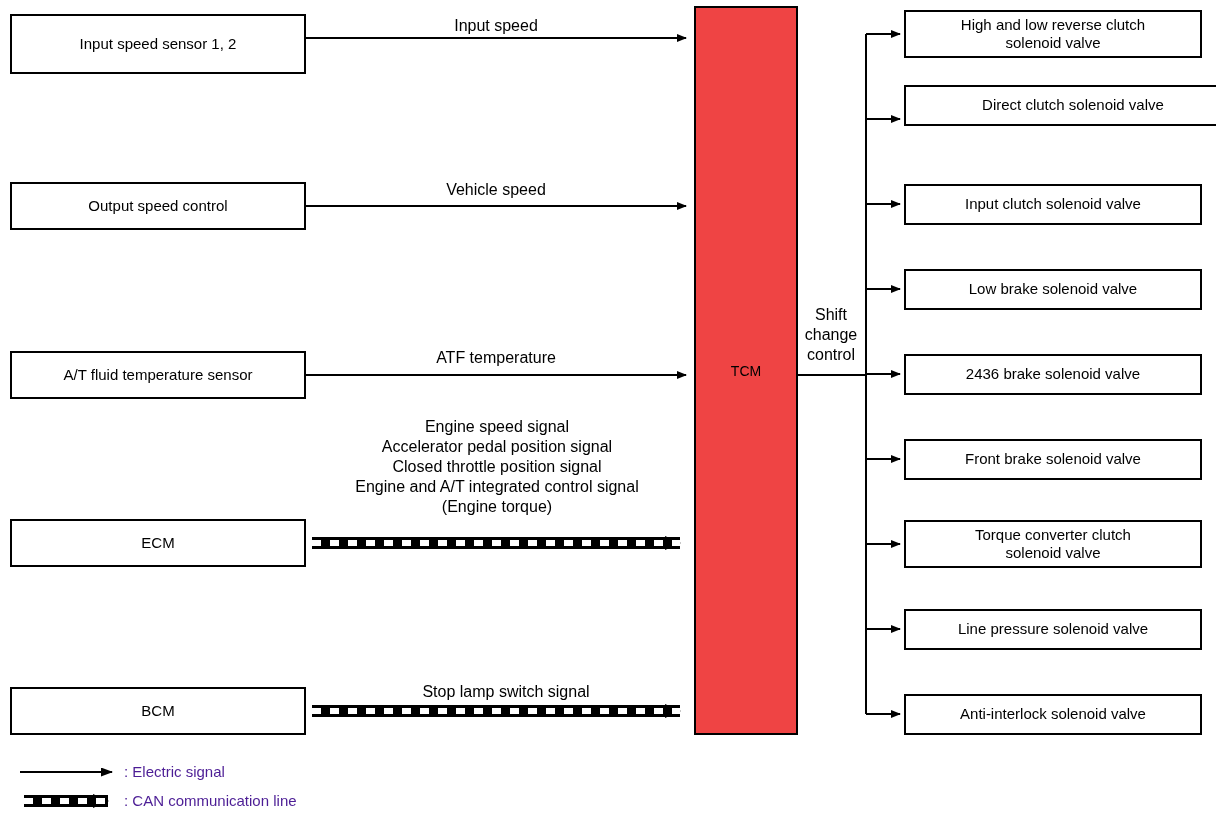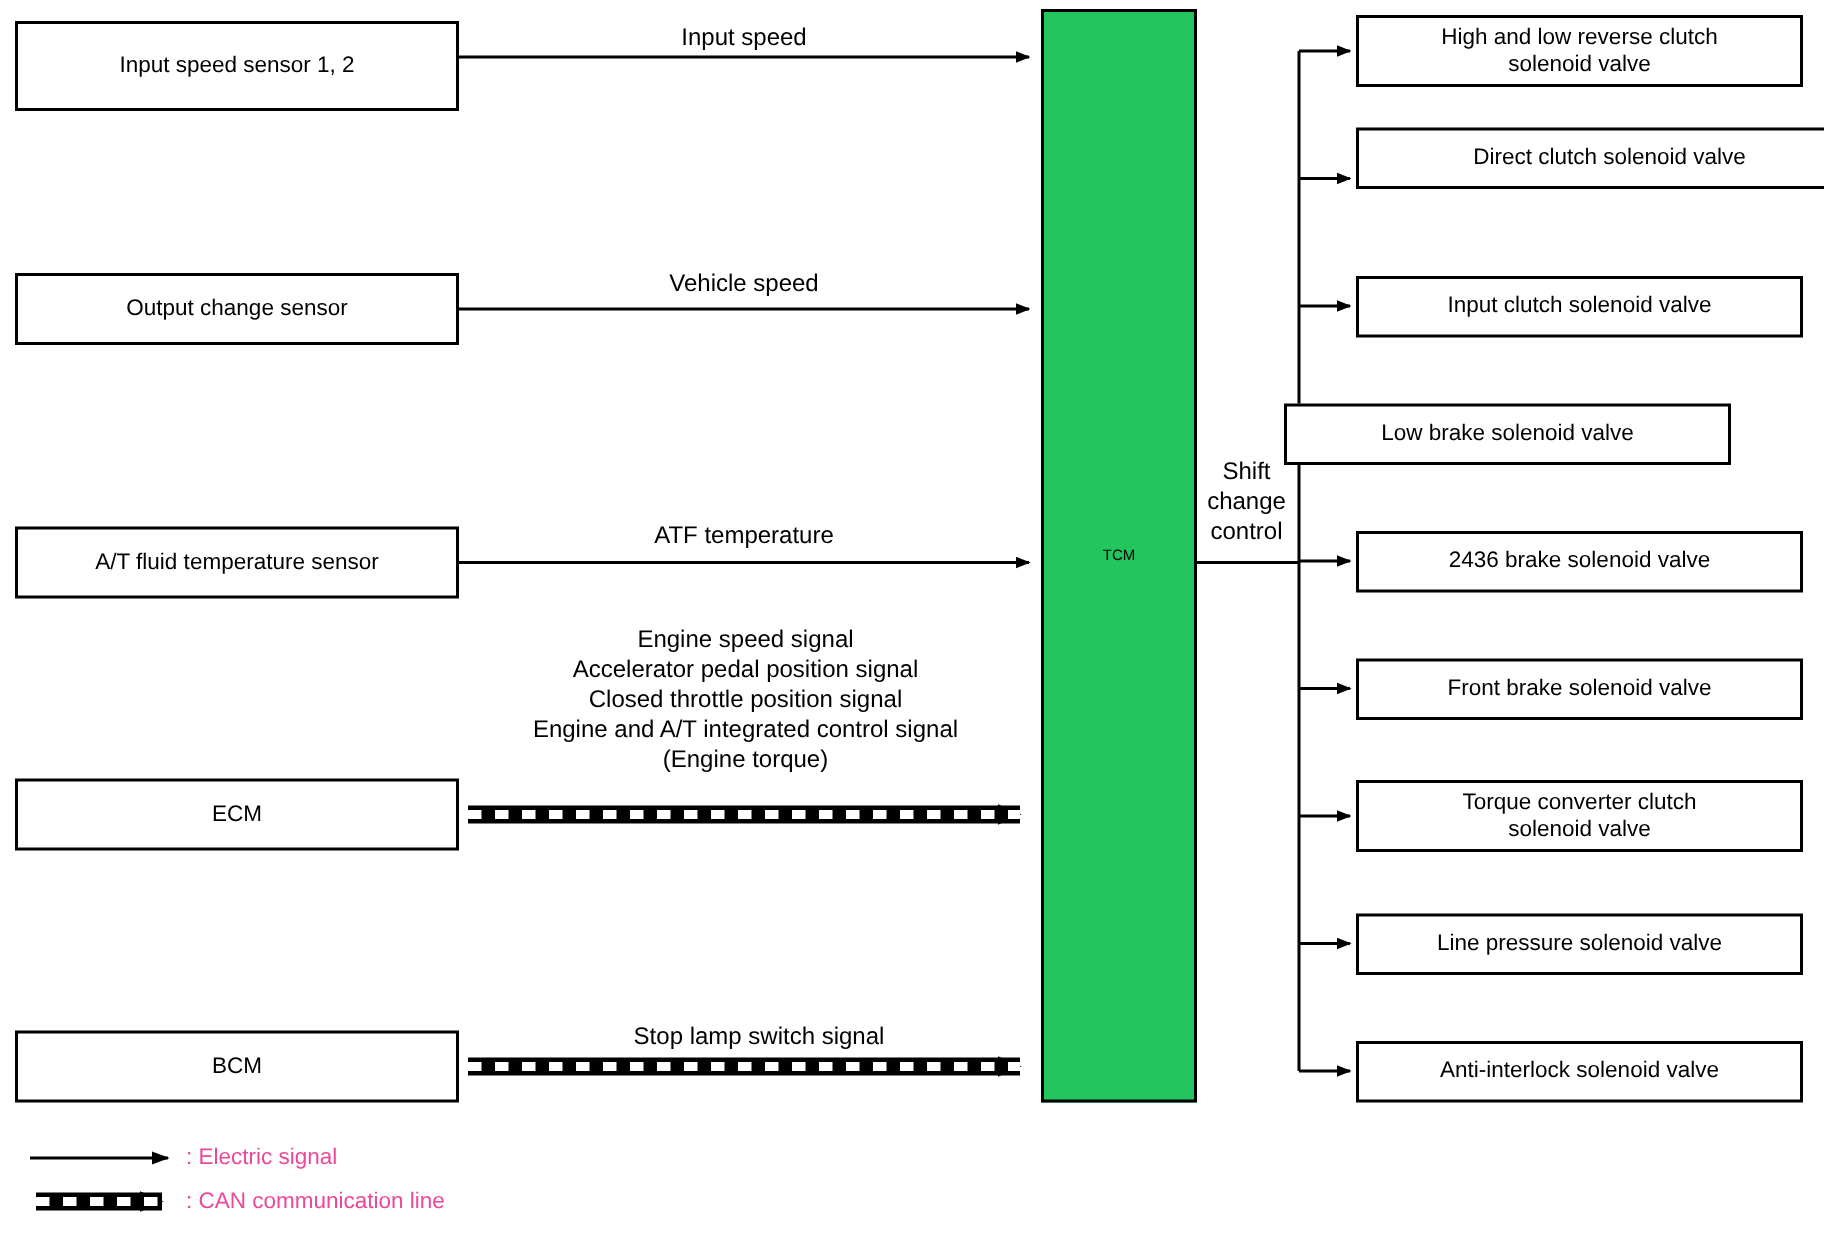--- a/index.html
+++ b/index.html
@@ -29,46 +29,46 @@
     text-align: center;
     font-size: 15px;
     line-height: 1.22;
     padding: 2px 4px;
     white-space: pre-line;
   }
   .tcm-box {
     position: absolute;
     box-sizing: border-box;
     border: 2px solid #000000;
-    background: #22c55e;
+    background: #ef4444;
     display: flex;
     align-items: center;
     justify-content: center;
-    font-size: 10px;
+    font-size: 14px;
   }
   .label {
     position: absolute;
     font-size: 16px;
     line-height: 1.25;
     text-align: center;
     white-space: pre-line;
     color: #000000;
   }
   svg.wires {
     position: absolute;
     left: 0;
     top: 0;
     width: 1216px;
     height: 824px;
     pointer-events: none;
   }
   .legend-text {
     position: absolute;
     font-size: 15px;
-    color: #ec4899;
+    color: #4c1d95;
     white-space: nowrap;
   }
 </style>
 </head>
 <body>
 
 <div id="diagram">
 
   <svg class="wires" xmlns="http://www.w3.org/2000/svg">
     <defs>
@@ -112,21 +112,21 @@
 
     <line x1="20" y1="772" x2="112" y2="772" stroke="#000000" stroke-width="2" marker-end="url(#arrowlegend)"></line>
     <line x1="24" y1="801" x2="108" y2="801" stroke="#000000" stroke-width="12" marker-end="url(#arrowlegendbig)"></line>
     <line x1="24" y1="801" x2="108" y2="801" stroke="#ffffff" stroke-width="6" stroke-dasharray="9,9"></line>
   </svg>
 
   <div class="box" style="left:10px; top:14px; width:296px; height:60px;">
     <span>Input speed sensor 1, 2</span>
   </div>
   <div class="box" style="left:10px; top:182px; width:296px; height:48px;">
-    <span>Output change sensor</span>
+    <span>Output speed control</span>
   </div>
   <div class="box" style="left:10px; top:351px; width:296px; height:48px;">
     <span>A/T fluid temperature sensor</span>
   </div>
   <div class="box" style="left:10px; top:519px; width:296px; height:48px;">
     <span>ECM</span>
   </div>
   <div class="box" style="left:10px; top:687px; width:296px; height:48px;text-align:right;">
     <span>BCM</span>
   </div>
@@ -152,21 +152,21 @@
   <div class="box" style="left:904px; top:10px; width:298px; height:48px;">
     <span>High and low reverse clutch
 solenoid valve</span>
   </div>
   <div class="box" style="left:904px; top:85px; width:338px; height:41px;">
     <span>Direct clutch solenoid valve</span>
   </div>
   <div class="box" style="left:904px; top:184px; width:298px; height:41px;">
     <span>Input clutch solenoid valve</span>
   </div>
-  <div class="box" style="left:856px; top:269px; width:298px; height:41px;">
+  <div class="box" style="left:904px; top:269px; width:298px; height:41px;">
     <span>Low brake solenoid valve</span>
   </div>
   <div class="box" style="left:904px; top:354px; width:298px; height:41px;">
     <span>2436 brake solenoid valve</span>
   </div>
   <div class="box" style="left:904px; top:439px; width:298px; height:41px;">
     <span>Front brake solenoid valve</span>
   </div>
   <div class="box" style="left:904px; top:520px; width:298px; height:48px;">
     <span>Torque converter clutch

